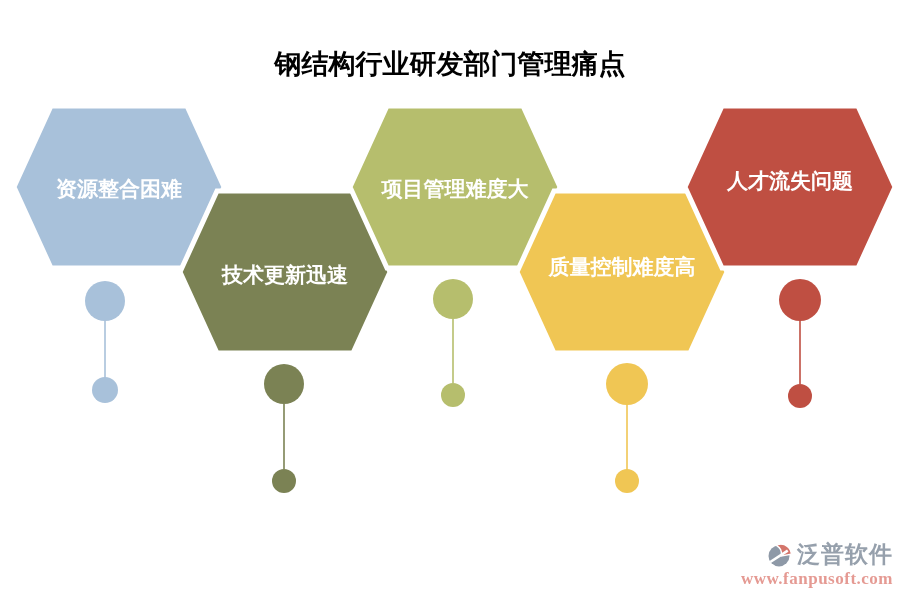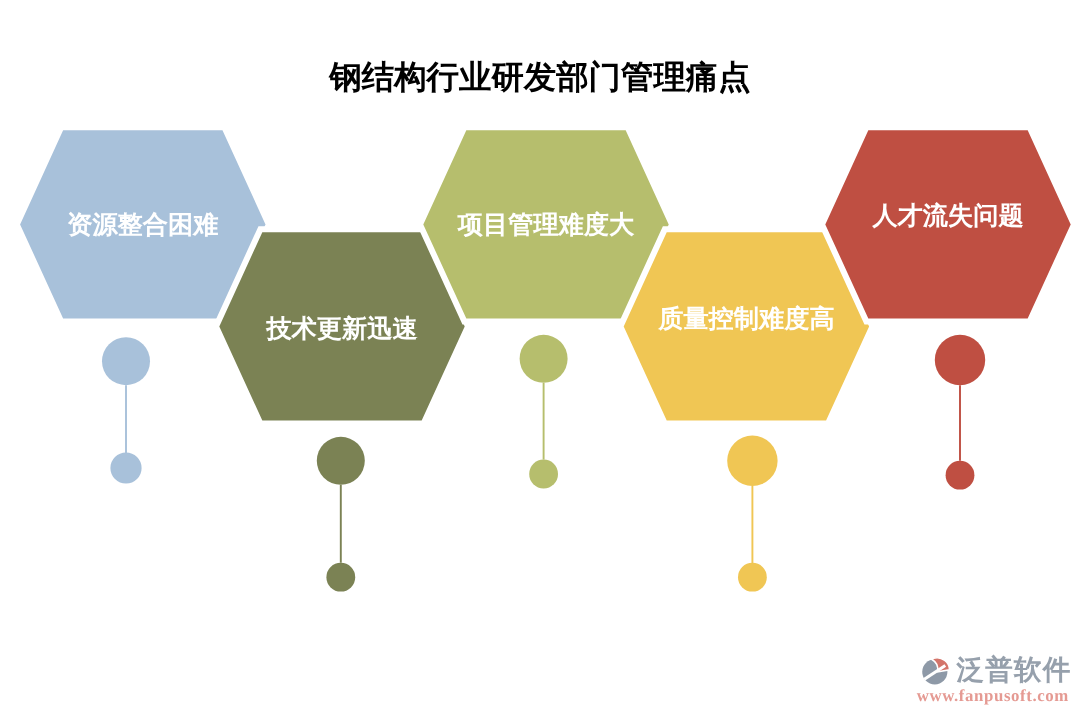--- a/index.html
+++ b/index.html
@@ -13,29 +13,29 @@
   }
   svg.diagram { position:absolute; top:0; left:0; }
   .hex { stroke:#ffffff; stroke-width:5; }
   .hex-label {
     font-family:"Liberation Sans", sans-serif;
     font-size:21px; font-weight:bold; fill:#ffffff;
     text-anchor:middle; dominant-baseline:central;
   }
   .chain-line { stroke-width:1.6; }
   .logo {
-    position:absolute; right:7px; bottom:4px; 
+    position:absolute; right:7px; bottom:4px; text-align:right;
   }
   .logo-row { display:flex; align-items:center; justify-content:flex-end; gap:3px; }
   .brand {
     font-size:23px; font-weight:bold; color:#96a0ac; letter-spacing:1px;
     line-height:1.1;
   }
   .url {
-    font-size:14px; font-weight:bold; color:#e59a93;
+    font-size:17px; font-weight:bold; color:#e59a93;
     font-family:"Liberation Serif", serif; letter-spacing:0.5px; margin-top:0;
   }
 </style>
 </head>
 <body>
 
 <div class="canvas">
 
   <div class="title">钢结构行业研发部门管理痛点</div>
 

